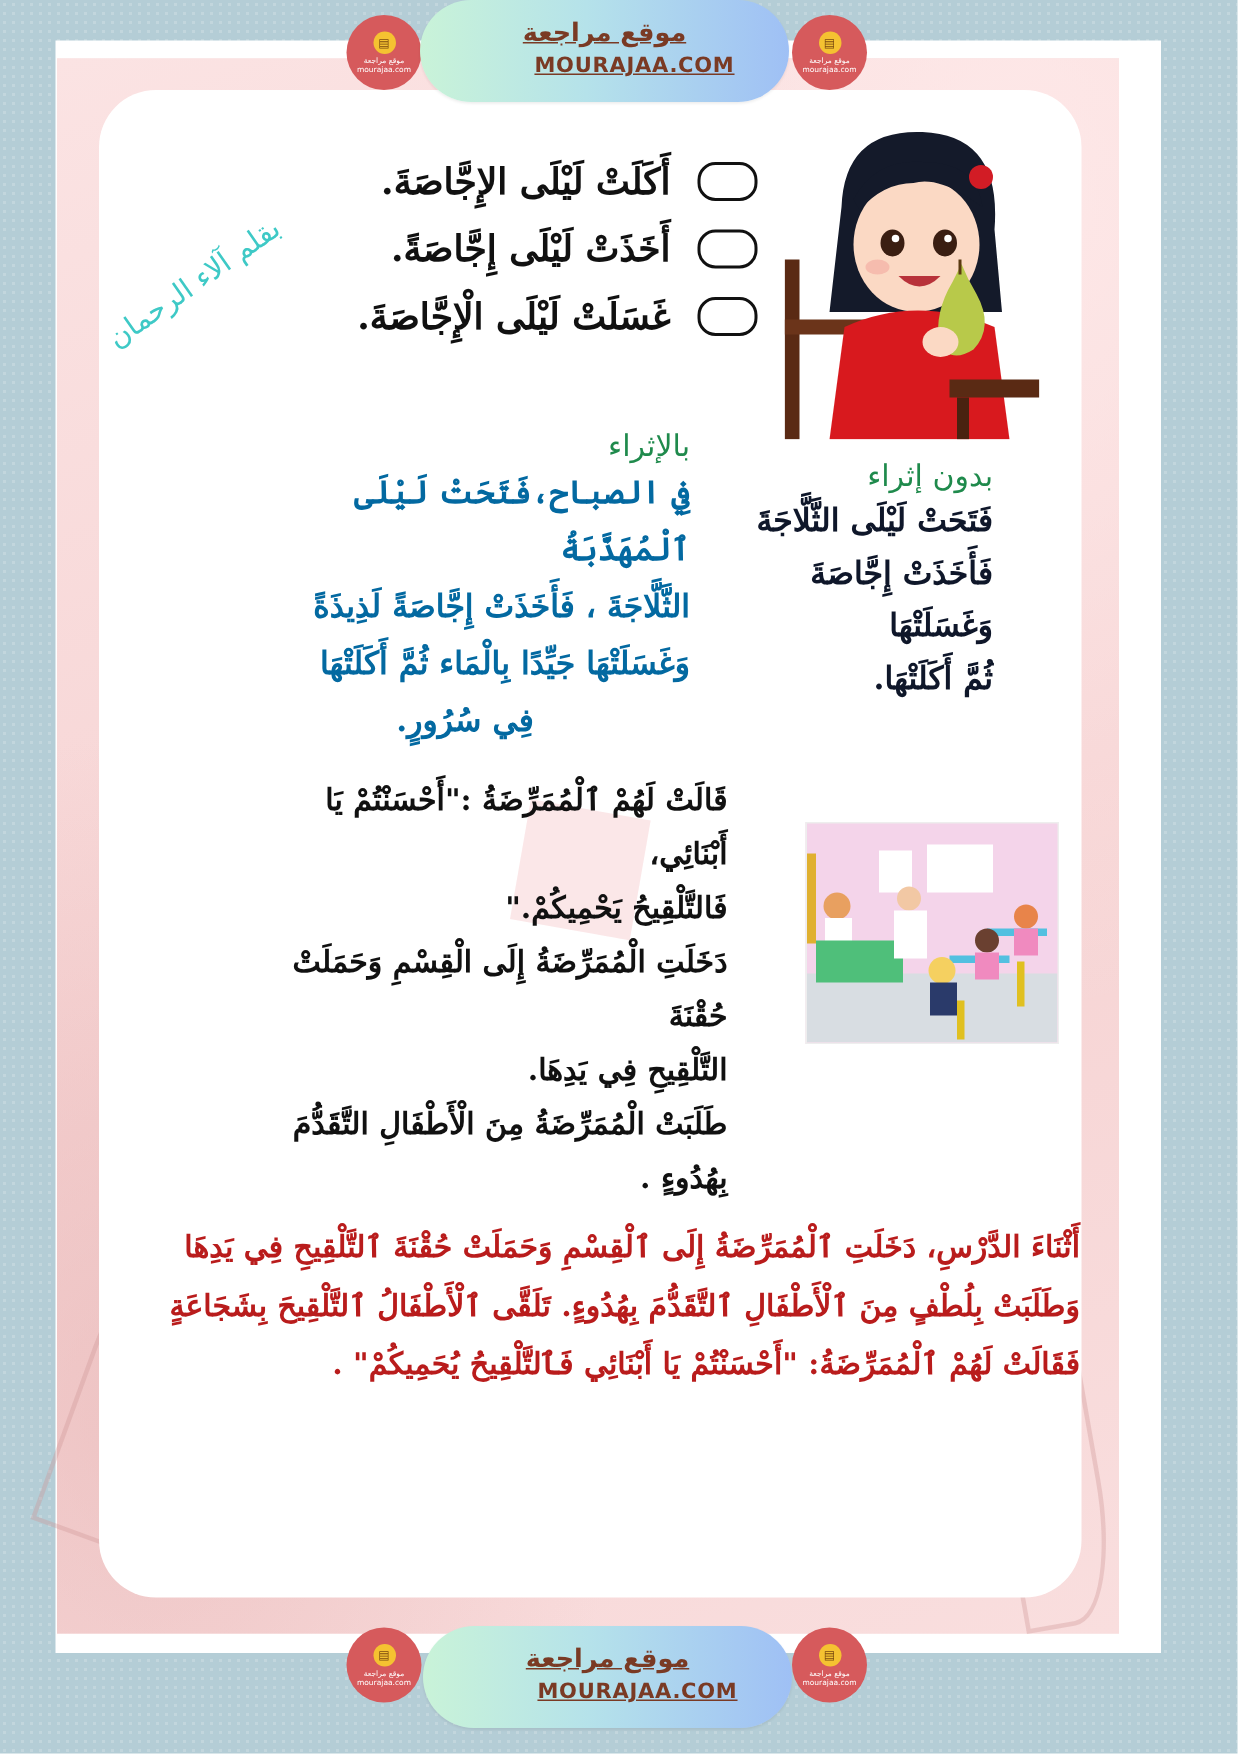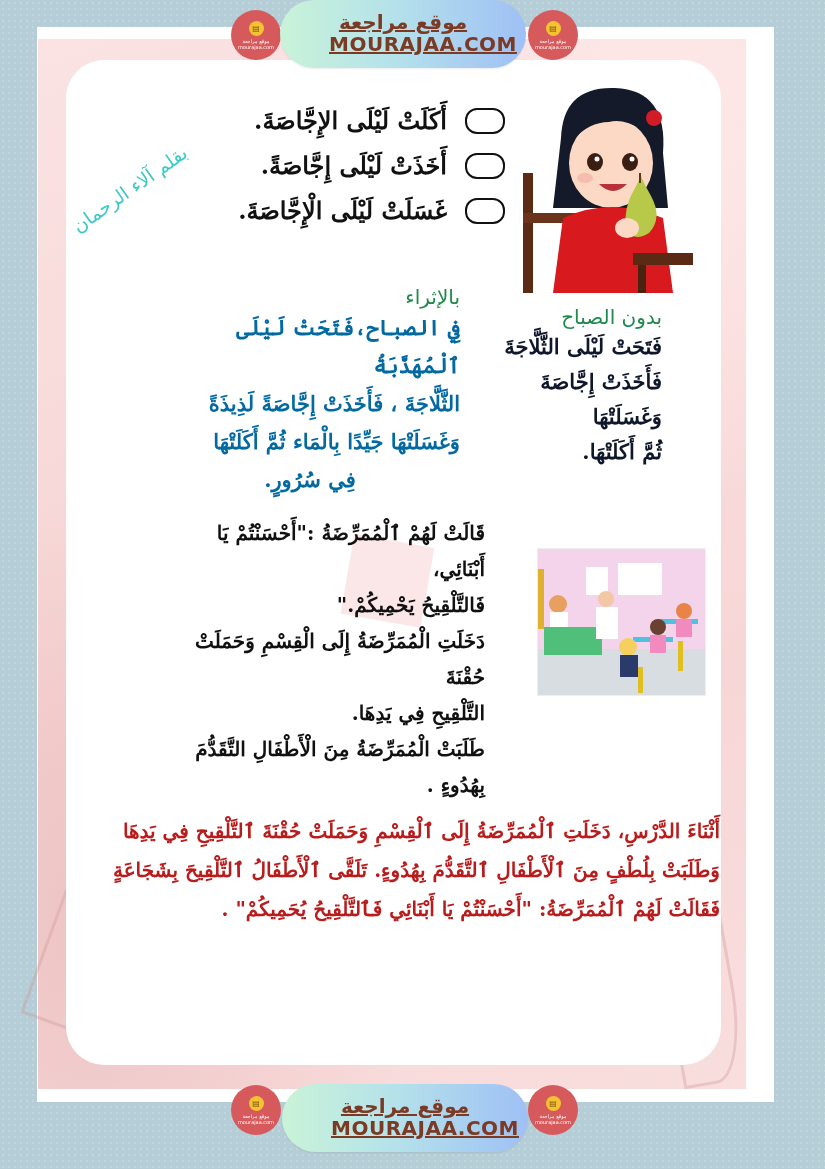--- a/index.html
+++ b/index.html
@@ -38,25 +38,25 @@
     border-radius:50% 0 50% 0;
   }
   
   .pill {
     position:absolute; width:246px; height:68px; border-radius:34px;
     background:linear-gradient(90deg,#c9f3d8 0%,#b5e2ea 45%,#9fc0f5 100%);
     display:flex; flex-direction:column; align-items:center; justify-content:center;
     box-shadow:0 1px 2px rgba(0,0,0,0.08);
   }
   .pill .ar {
-    color:#7a3a24; font-size:20px; font-weight:bold; text-decoration:underline;
+    color:#7a3a24; font-size:17px; font-weight:bold; text-decoration:underline;
     direction:rtl; line-height:20px;
   }
   .pill .en {
-    color:#7a3a24; font-size:20px; font-weight:bold; text-decoration:underline;
+    color:#7a3a24; font-size:14px; font-weight:bold; text-decoration:underline;
     letter-spacing:0.5px; line-height:24px;margin-left:40px;
   }
   .badge {
     position:absolute; width:50px; height:50px; border-radius:50%;
     background:#d65a5c; display:flex; flex-direction:column; align-items:center; justify-content:center;
   }
   .badge .dot {
     width:15px; height:15px; border-radius:50%; background:#f5c231;
     display:flex; align-items:center; justify-content:center;
     font-size:8px; color:#7a4a10;
@@ -166,21 +166,21 @@
     <path d="M40 140 Q88 118 140 140 L150 215 L30 215 Z" fill="#d8191e"></path>
     <path d="M112 110 Q100 130 103 150 Q110 165 126 155 Q140 140 128 118 Q122 108 118 98 Z" fill="#b8c94a"></path>
     <rect x="116" y="95" width="2" height="10" fill="#5a3a10"></rect>
     <ellipse cx="104" cy="150" rx="12" ry="10" fill="#fbd9c4"></ellipse>
     <rect x="110" y="175" width="60" height="12" fill="#5a2a14"></rect>
     <rect x="115" y="187" width="8" height="28" fill="#4a2210"></rect>
   </svg>
 </div>
 
 <div class="plain">
-  <div class="label-plain">بدون الصباح</div>
+  <div class="label-plain">بدون إثراء</div>
   <div class="body">
     <div>فَتَحَتْ لَيْلَى الثَّلَّاجَةَ</div>
     <div>فَأَخَذَتْ إِجَّاصَةَ وَغَسَلَتْهَا</div>
     <div>ثُمَّ أَكَلَتْهَا.</div>
   </div>
 </div>
 
 <div class="enriched">
   <div class="label-plain">بالإثراء</div>
   <div class="body">

